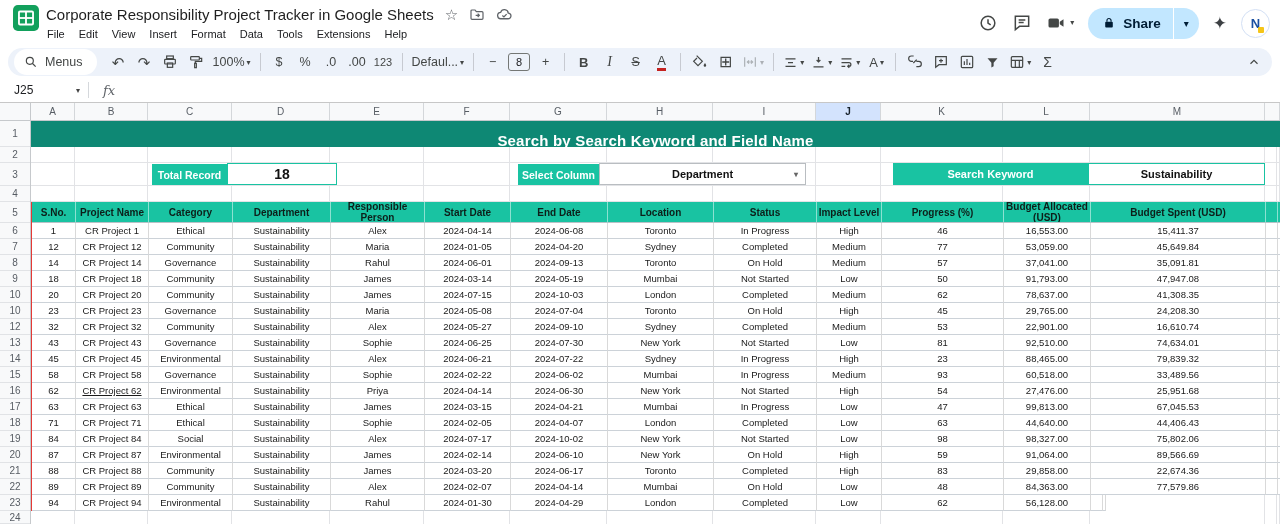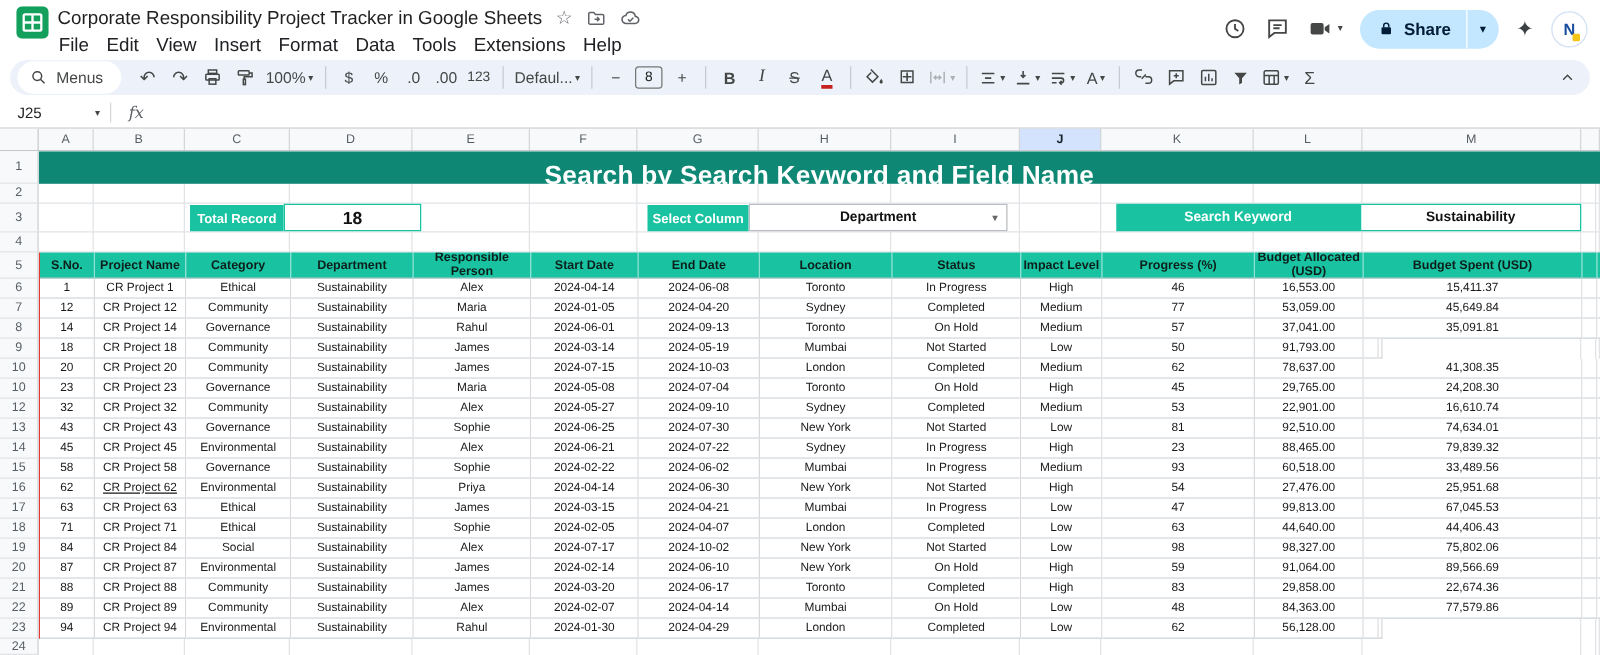--- a/index.html
+++ b/index.html
@@ -11,21 +11,21 @@
   body{font-family:"Liberation Sans",sans-serif;background:#fff;}
   .app{position:relative;width:1280px;height:524px;overflow:hidden;background:#fff;}
 
   
   .topbar{position:absolute;left:0;top:0;width:1280px;height:46px;background:#fff;}
   .sheets-icon{position:absolute;left:13px;top:5px;}
   .title-row{position:absolute;left:46px;top:6px;display:flex;align-items:center;gap:11px;}
   .doc-title{font-size:15px;color:#1f1f1f;white-space:nowrap;}
   .tiny-ic{color:#5f6368;font-size:15px;line-height:1;display:flex;align-items:center;}
   .menu-row{position:absolute;left:40px;top:26px;display:flex;}
-  .menu-item{font-size:15px;color:#202124;padding:2px 7px;border-radius:8px;cursor:default;}
+  .menu-item{font-size:11px;color:#202124;padding:2px 7px;border-radius:8px;cursor:default;}
   .tb-right{position:absolute;right:10px;top:4px;height:38px;display:flex;align-items:center;gap:14px;}
   .share-pill{display:flex;align-items:center;height:31px;background:var(--share);border-radius:16px;overflow:hidden;}
   .share-main{display:flex;align-items:center;gap:7px;padding:0 12px 0 14px;height:100%;}
   .share-label{font-size:13.5px;font-weight:bold;color:var(--sharetext);}
   .share-caret{display:flex;align-items:center;justify-content:center;width:26px;height:100%;border-left:1px solid #fff;color:var(--sharetext);font-size:10px;}
   .avatar{width:29px;height:29px;border-radius:50%;border:1px solid #d3e0f5;background:#fff;display:flex;align-items:center;justify-content:center;font-weight:bold;font-size:13px;color:#1a4fa0;position:relative;}
   .avatar i{position:absolute;bottom:4px;right:5px;width:6px;height:6px;background:#f5c518;border-radius:1px;}
   .sparkle{font-size:17px;color:#3c4043;}
 
   
@@ -56,21 +56,21 @@
   .corner{width:31px;flex:none;border-right:1px solid var(--hdrline);background:#f8f9fa;}
   .colcell{flex:none;display:flex;align-items:center;justify-content:center;font-size:10px;color:#575d64;border-right:1px solid #d4d7da;}
   .colcell.sel{background:var(--selcol);color:#17222b;font-weight:bold;}
   .rownums{position:absolute;left:0;top:18px;width:31px;height:403px;background:#f8f9fa;border-right:1px solid var(--hdrline);}
   .rowcell{display:flex;align-items:center;justify-content:center;font-size:10px;color:#575d64;border-bottom:1px solid #e1e3e6;overflow:hidden;}
   .cells{position:absolute;left:31px;top:18px;width:1249px;height:403px;background:#fff;overflow:hidden;}
   .vline{position:absolute;top:0;width:1px;height:403px;background:var(--gridline);z-index:0;}
   .hline{position:absolute;left:0;width:1249px;height:1px;background:var(--gridline);z-index:0;}
 
   .banner{position:absolute;left:0;top:0;width:1249px;height:26px;background:var(--banner);z-index:2;display:flex;align-items:center;justify-content:center;}
-  .banner span{color:#fff;font-weight:bold;font-size:21px;letter-spacing:.2px;margin-top:13px;}
+  .banner span{color:#fff;font-weight:bold;font-size:15px;letter-spacing:.2px;margin-top:13px;}
 
   .ctl{position:absolute;z-index:3;display:flex;align-items:center;justify-content:center;}
   .ctl-label{background:var(--turq);color:#fff;font-weight:bold;font-size:10.5px;}
   .ctl-value{background:#fff;color:#111;font-weight:bold;}
 
   .dtable{position:absolute;left:0;top:81px;width:1249px;z-index:2;border-left:1px solid var(--red);}
   .trow{display:flex;height:16px;}
   .trow.head{height:21px;}
   .tc{flex:none;display:flex;align-items:center;justify-content:center;background:#fff;border-right:1px solid #d9d9d9;border-bottom:1px solid #ccd2d8;font-size:9.5px;color:#1a1a1a;white-space:nowrap;overflow:hidden;}
   .trow.head .tc{background:var(--turq);color:#0d1f1a;font-weight:bold;font-size:10px;line-height:1.1;white-space:normal;text-align:center;border-right:1px solid rgba(255,255,255,.5);border-bottom:1px solid #b9c1c7;padding:0 1px;}
@@ -457,20 +457,21 @@
             <div class="tc" style="width: 84px;">Community</div>
             <div class="tc" style="width: 98px;">Sustainability</div>
             <div class="tc" style="width: 94px;">James</div>
             <div class="tc" style="width: 86px;">2024-03-14</div>
             <div class="tc" style="width: 97px;">2024-05-19</div>
             <div class="tc" style="width: 106px;">Mumbai</div>
             <div class="tc" style="width: 103px;">Not Started</div>
             <div class="tc" style="width: 65px;">Low</div>
             <div class="tc" style="width: 122px;">50</div>
             <div class="tc" style="width: 87px;">91,793.00</div>
+            <div class="tc" style="width: 175px;">47,947.08</div>
             <div class="tc" style="width: 12px;"></div>
             <div class="tc" style="width: 3px;"></div>
           </div>
           <div class="trow">
             <div class="tc" style="width: 44px;">20</div>
             <div class="tc" style="width: 73px;">CR Project 20</div>
             <div class="tc" style="width: 84px;">Community</div>
             <div class="tc" style="width: 98px;">Sustainability</div>
             <div class="tc" style="width: 94px;">James</div>
             <div class="tc" style="width: 86px;">2024-07-15</div>

